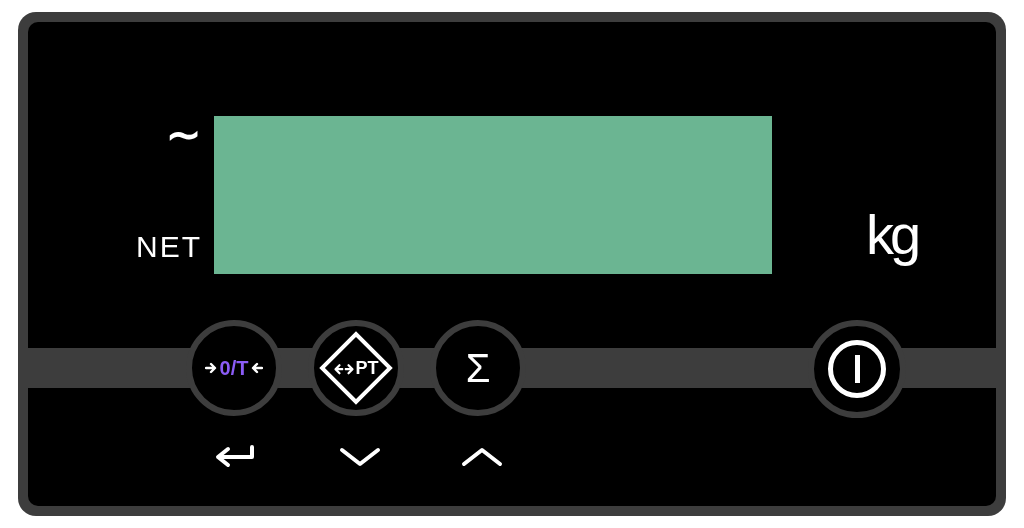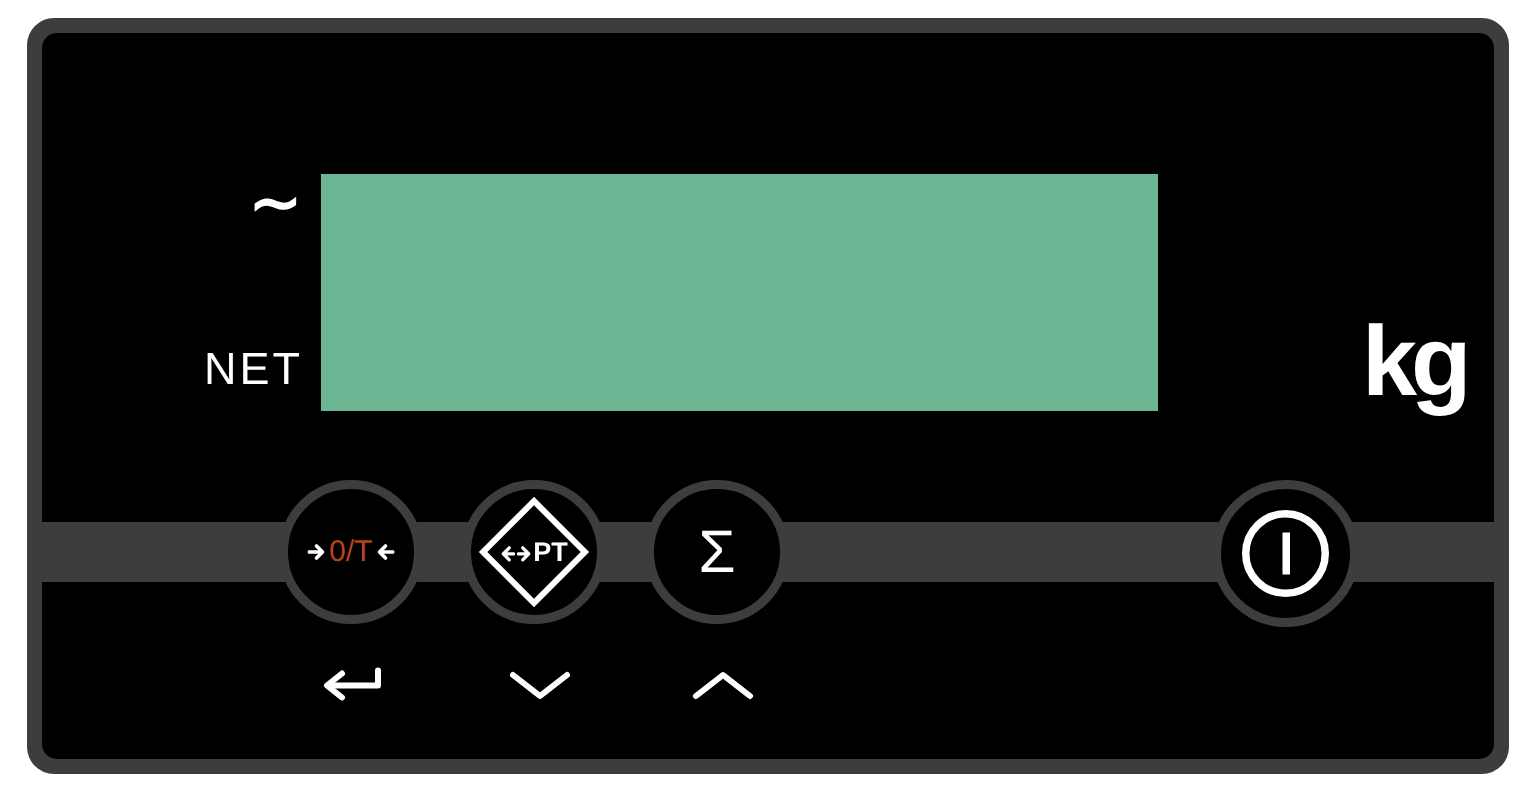--- a/index.html
+++ b/index.html
@@ -51,25 +51,25 @@
     position: absolute;
     left: 108px;
     top: 208px;
     color: #fff;
     font-size: 30px;
     font-weight: normal;
     letter-spacing: 2px;
   }
   .kg-label {
     position: absolute;
-    left: 880px;
+    left: 838px;
     top: 180px;
     color: #fff;
-    font-size: 66px;
-    font-weight: 700;
+    font-size: 56px;
+    font-weight: 400;
     letter-spacing: -4px;
   }
   .hbar {
     position: absolute;
     left: 0;
     top: 326px;
     width: 968px;
     height: 40px;
     background: #3d3d3d;
   }
@@ -102,23 +102,23 @@
     display: flex;
     align-items: center;
     justify-content: center;
   }
   .power-bar {
     width: 5px;
     height: 28px;
     background: #fff;
   }
   .zt-label {
-    color: #c2410c;
+    color: #8b5cf6;
     font-size: 20px;
-    font-weight: normal;
+    font-weight: bold;
     display: flex;
     align-items: center;
     gap: 1px;
   }
   .arr-r, .arr-l {
     font-size: 18px;
     line-height: 1;
   }
   .pt-diamond {
     width: 52px;

